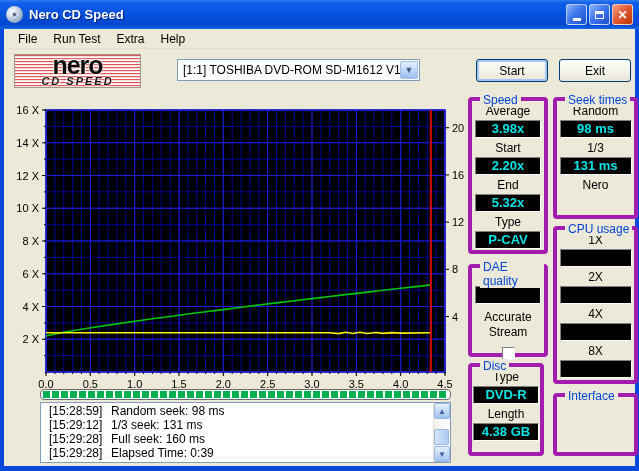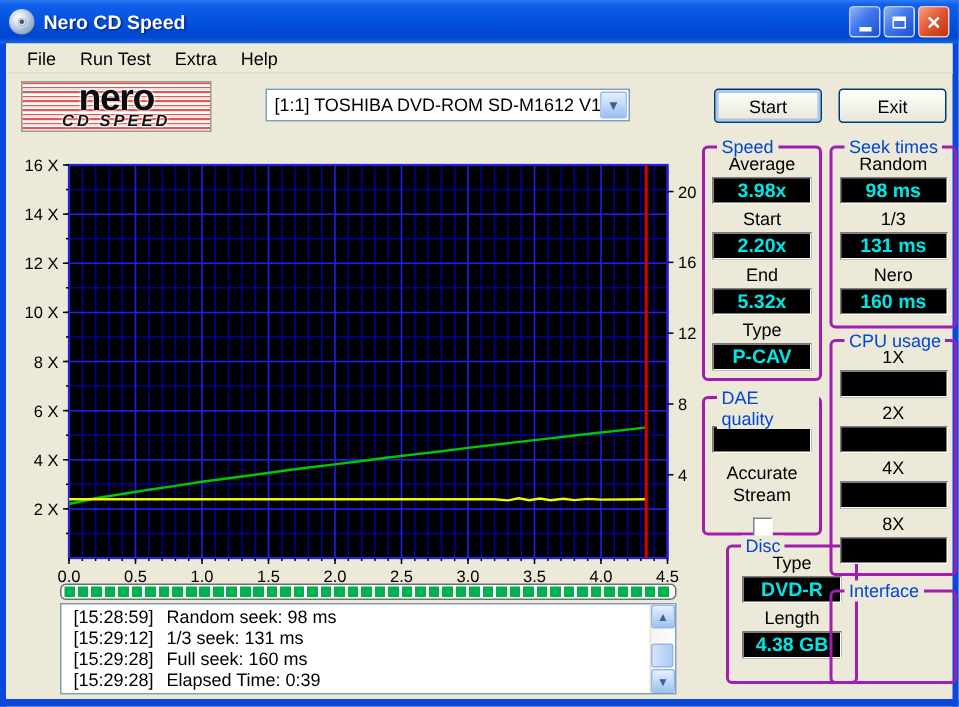--- a/index.html
+++ b/index.html
@@ -56,21 +56,21 @@
   .xp-btn { position:absolute; height:23px; background:linear-gradient(180deg,#FEFEFC 0%,#F4F3EA 50%,#E8E6D8 100%);
     border:1px solid #003C74; border-radius:3px; font-size:12px; color:#000;
     display:flex; align-items:center; justify-content:center; }
   .btn-start { left:472px; top:59px; width:72px; box-shadow:inset 0 0 0 2px #A8C7F0; }
   .btn-exit  { left:555px; top:59px; width:72px; }
 
   
   .chart-svg { position:absolute; left:0; top:100px; }
 
   
-  .group { position:absolute; border:2px solid #a21caf; border-radius:4px; }
+  .group { position:absolute; border:4px solid #a21caf; border-radius:4px; }
   .gtitle { position:absolute; top:-8px; left:8px; background:#ECE9D8; padding:0 3px;
     font-size:12px; color:#0046D5; line-height:14px; }
   .fld { text-align:center; }
   .flabel { font-size:12px; color:#000; height:15px; margin-top:3px; }
   .display { margin:1px auto 0 auto; height:18px; background:#000;
     border:1px solid; border-color:#808080 #fff #fff #808080;
     color:#00E5E5; font-weight:bold; font-size:13px; line-height:16px; text-align:center; }
   .col1 .display { width:66px; }
   .col2 .display { width:72px; }
 
@@ -361,21 +361,21 @@
       </div>
   </div>
 
   <div class="group col1" style="left:464px;top:264px;width:80px;height:93px;">
     <span class="gtitle">DAE quality</span>
     <div class="display dae-box"></div>
     <div class="dae-label">Accurate Stream</div>
     <div class="checkbox"></div>
   </div>
 
-  <div class="group col1" style="left:480px;top:363px;width:88px;height:93px;">
+  <div class="group col1" style="left:464px;top:363px;width:76px;height:93px;">
     <span class="gtitle">Disc</span>
     <div class="fields">
         <div class="fld">
           <div class="flabel">Type</div>
           <div class="display">DVD-R</div>
         </div>
         <div class="fld">
           <div class="flabel">Length</div>
           <div class="display">4.38 GB</div>
         </div>
@@ -388,21 +388,20 @@
         <div class="fld">
           <div class="flabel">Random</div>
           <div class="display">98 ms</div>
         </div>
         <div class="fld">
           <div class="flabel">1/3</div>
           <div class="display">131 ms</div>
         </div>
         <div class="fld">
           <div class="flabel">Nero</div>
-          <div class="display">160 ms</div>
         </div>
       </div>
   </div>
 
   <div class="group col2" style="left:549px;top:226px;width:85px;height:158px;">
     <span class="gtitle">CPU usage</span>
     <div class="fields">
         <div class="fld">
           <div class="flabel">1X</div>
           <div class="display"></div>

